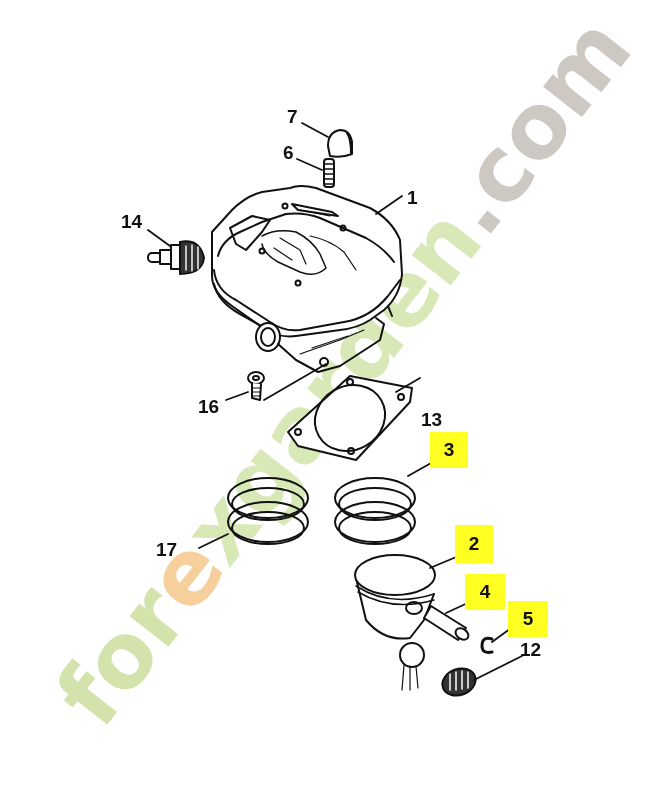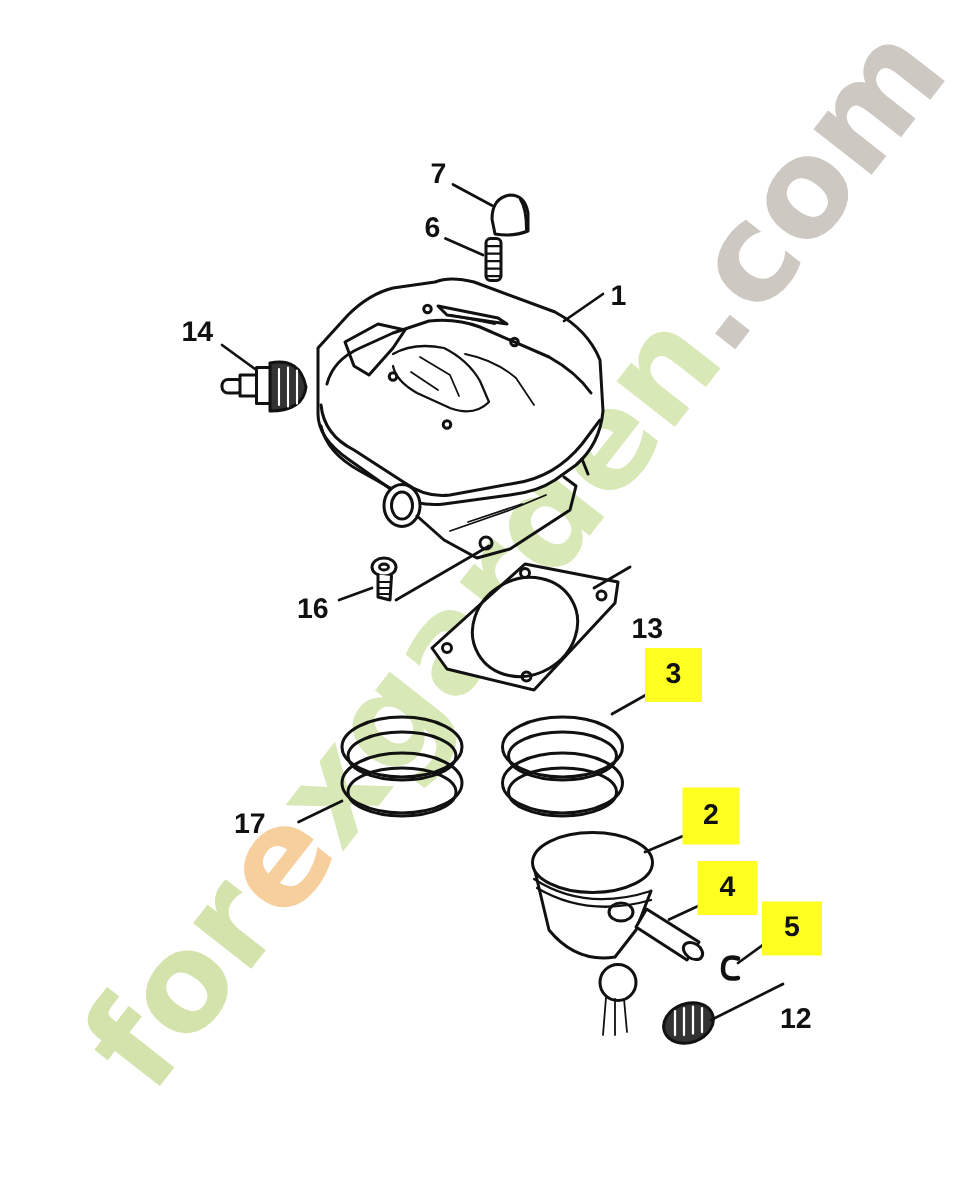--- a/index.html
+++ b/index.html
@@ -142,21 +142,21 @@
     </g>
   </svg>
 
   <div class="callout" style="left:287px; top:107px;">7</div>
   <div class="callout" style="left:283px; top:143px;">6</div>
   <div class="callout" style="left:407px; top:188px;">1</div>
   <div class="callout" style="left:121px; top:212px;">14</div>
   <div class="callout" style="left:198px; top:397px;">16</div>
   <div class="callout" style="left:421px; top:362px;margin-top:48px;">13</div>
   <div class="callout" style="left:156px; top:540px;text-align:center;">17</div>
-  <div class="callout" style="left:520px; top:640px;margin-top:30px;">12</div>
+  <div class="callout" style="left:520px; top:640px;">12</div>
 
   <div class="hl" style="left:430px; top:432px; width:38px; height:36px;">
     <span>3</span>
   </div>
   <div class="hl" style="left:455px; top:525px; width:38px; height:38px;">
     <span>2</span>
   </div>
   <div class="hl" style="left:465px; top:574px; width:40px; height:36px;">
     <span>4</span>
   </div>

